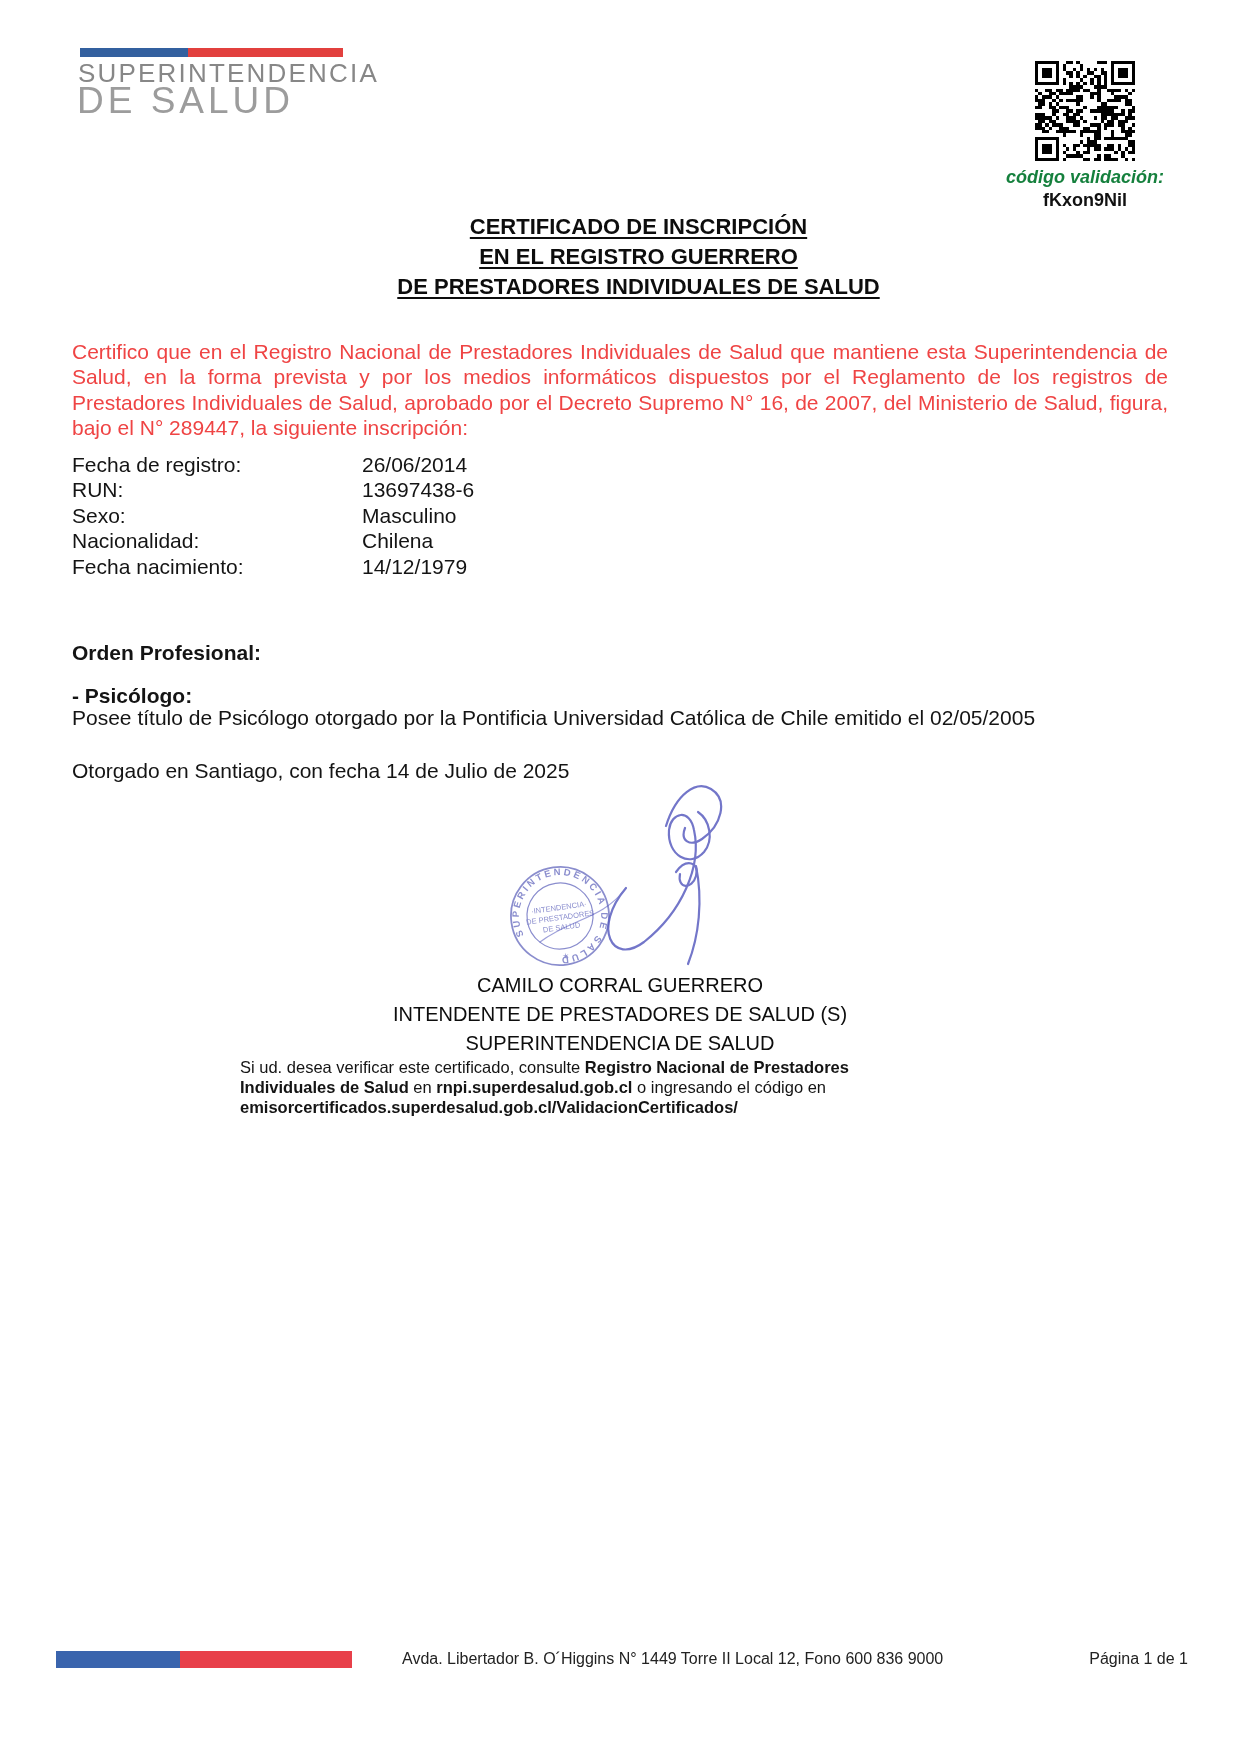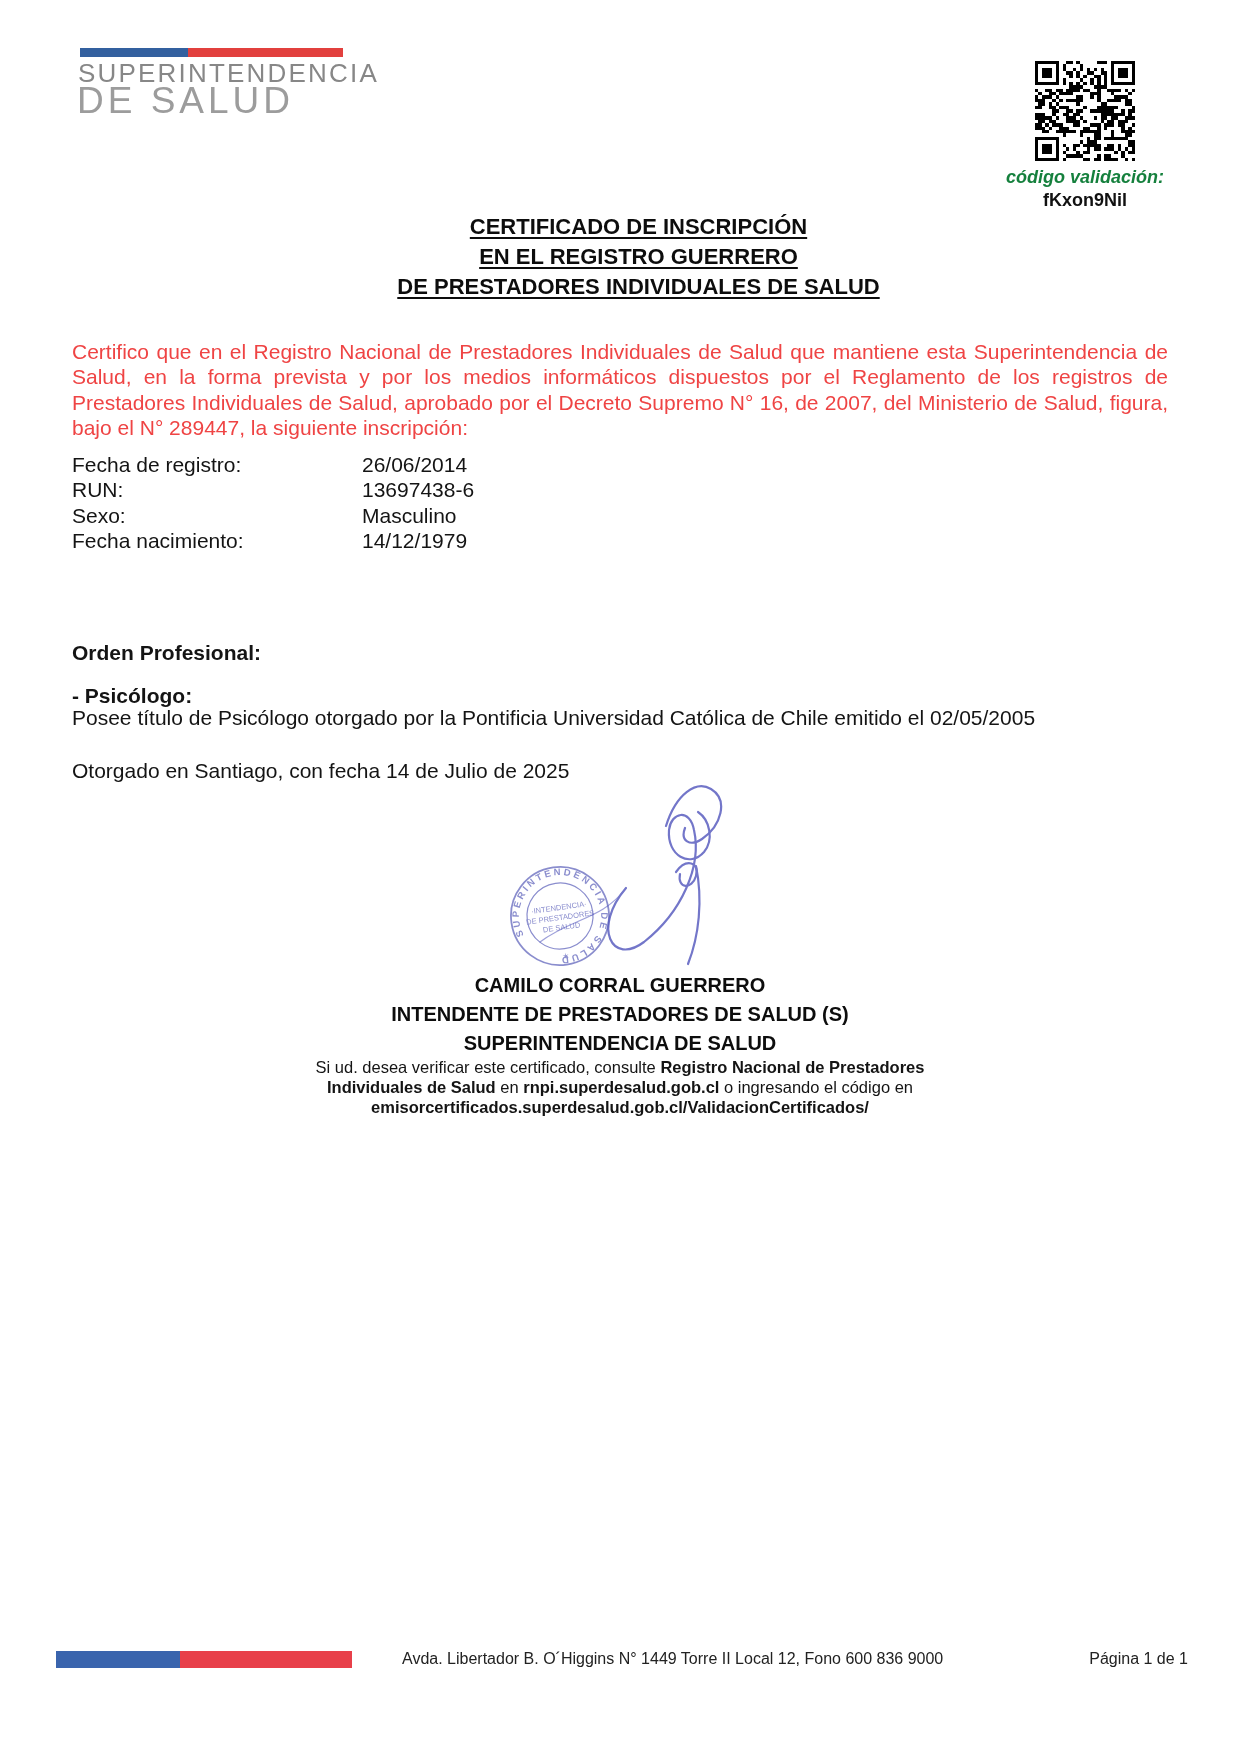--- a/index.html
+++ b/index.html
@@ -41,24 +41,24 @@
   .orden-heading     { position:absolute; left:72px; top:641px; font-size:21px; font-weight:bold; }
   .psicologo-heading { position:absolute; left:72px; top:684px; font-size:21px; font-weight:bold; }
   .posee-line        { position:absolute; left:72px; top:706px; width:1100px; font-size:21px; }
   .otorgado-line     { position:absolute; left:72px; top:759px; width:1100px; font-size:21px; }
 
   
   .stamp-svg { position:absolute; left:440px; top:770px; width:320px; height:205px; }
 
   
   .name-block { position:absolute; left:0; top:971px; width:100%; text-align:center;
-    font-weight:bold; font-size:20px; line-height:29px; color:#0d0d0d; }
+    font-weight:normal; font-size:20px; line-height:29px; color:#0d0d0d; }
 
   
-  .verify-block { position:absolute; left:240px; top:1057px; width:760px; text-align:center;
+  .verify-block { position:absolute; left:240px; top:1057px; width:760px; 
     font-size:16.5px; line-height:20px; color:#141414; }
   .verify-block b { font-weight:bold; }
 
   
   .footer-bar { position:absolute; left:56px; top:1651px; width:296px; height:17px; display:flex; }
   .footer-bar .blue { width:124px; height:100%; background:#3a64ad; }
   .footer-bar .red  { width:172px; height:100%; background:#e8404a; }
   .footer-address { position:absolute; left:402px; top:1649px; font-size:16px; line-height:20px; color:#222; }
   .footer-page    { position:absolute; right:52px; top:1649px; font-size:16px; line-height:20px; color:#222; }
 </style>
@@ -95,20 +95,24 @@
       <div class="field-label">Fecha de registro:</div>
       <div class="field-value">26/06/2014</div>
     </div>
     <div class="field-row">
       <div class="field-label">RUN:</div>
       <div class="field-value">13697438-6</div>
     </div>
     <div class="field-row">
       <div class="field-label">Sexo:</div>
       <div class="field-value">Masculino</div>
+    </div>
+    <div class="field-row">
+      <div class="field-label">Nacionalidad:</div>
+      <div class="field-value">Chilena</div>
     </div>
     <div class="field-row">
       <div class="field-label">Fecha nacimiento:</div>
       <div class="field-value">14/12/1979</div>
     </div>
   </div>
 
   <div class="orden-heading">Orden Profesional:</div>
   <div class="psicologo-heading">- Psicólogo:</div>
   <div class="posee-line">Posee título de Psicólogo otorgado por la Pontificia Universidad Católica de Chile emitido el 02/05/2005</div>

